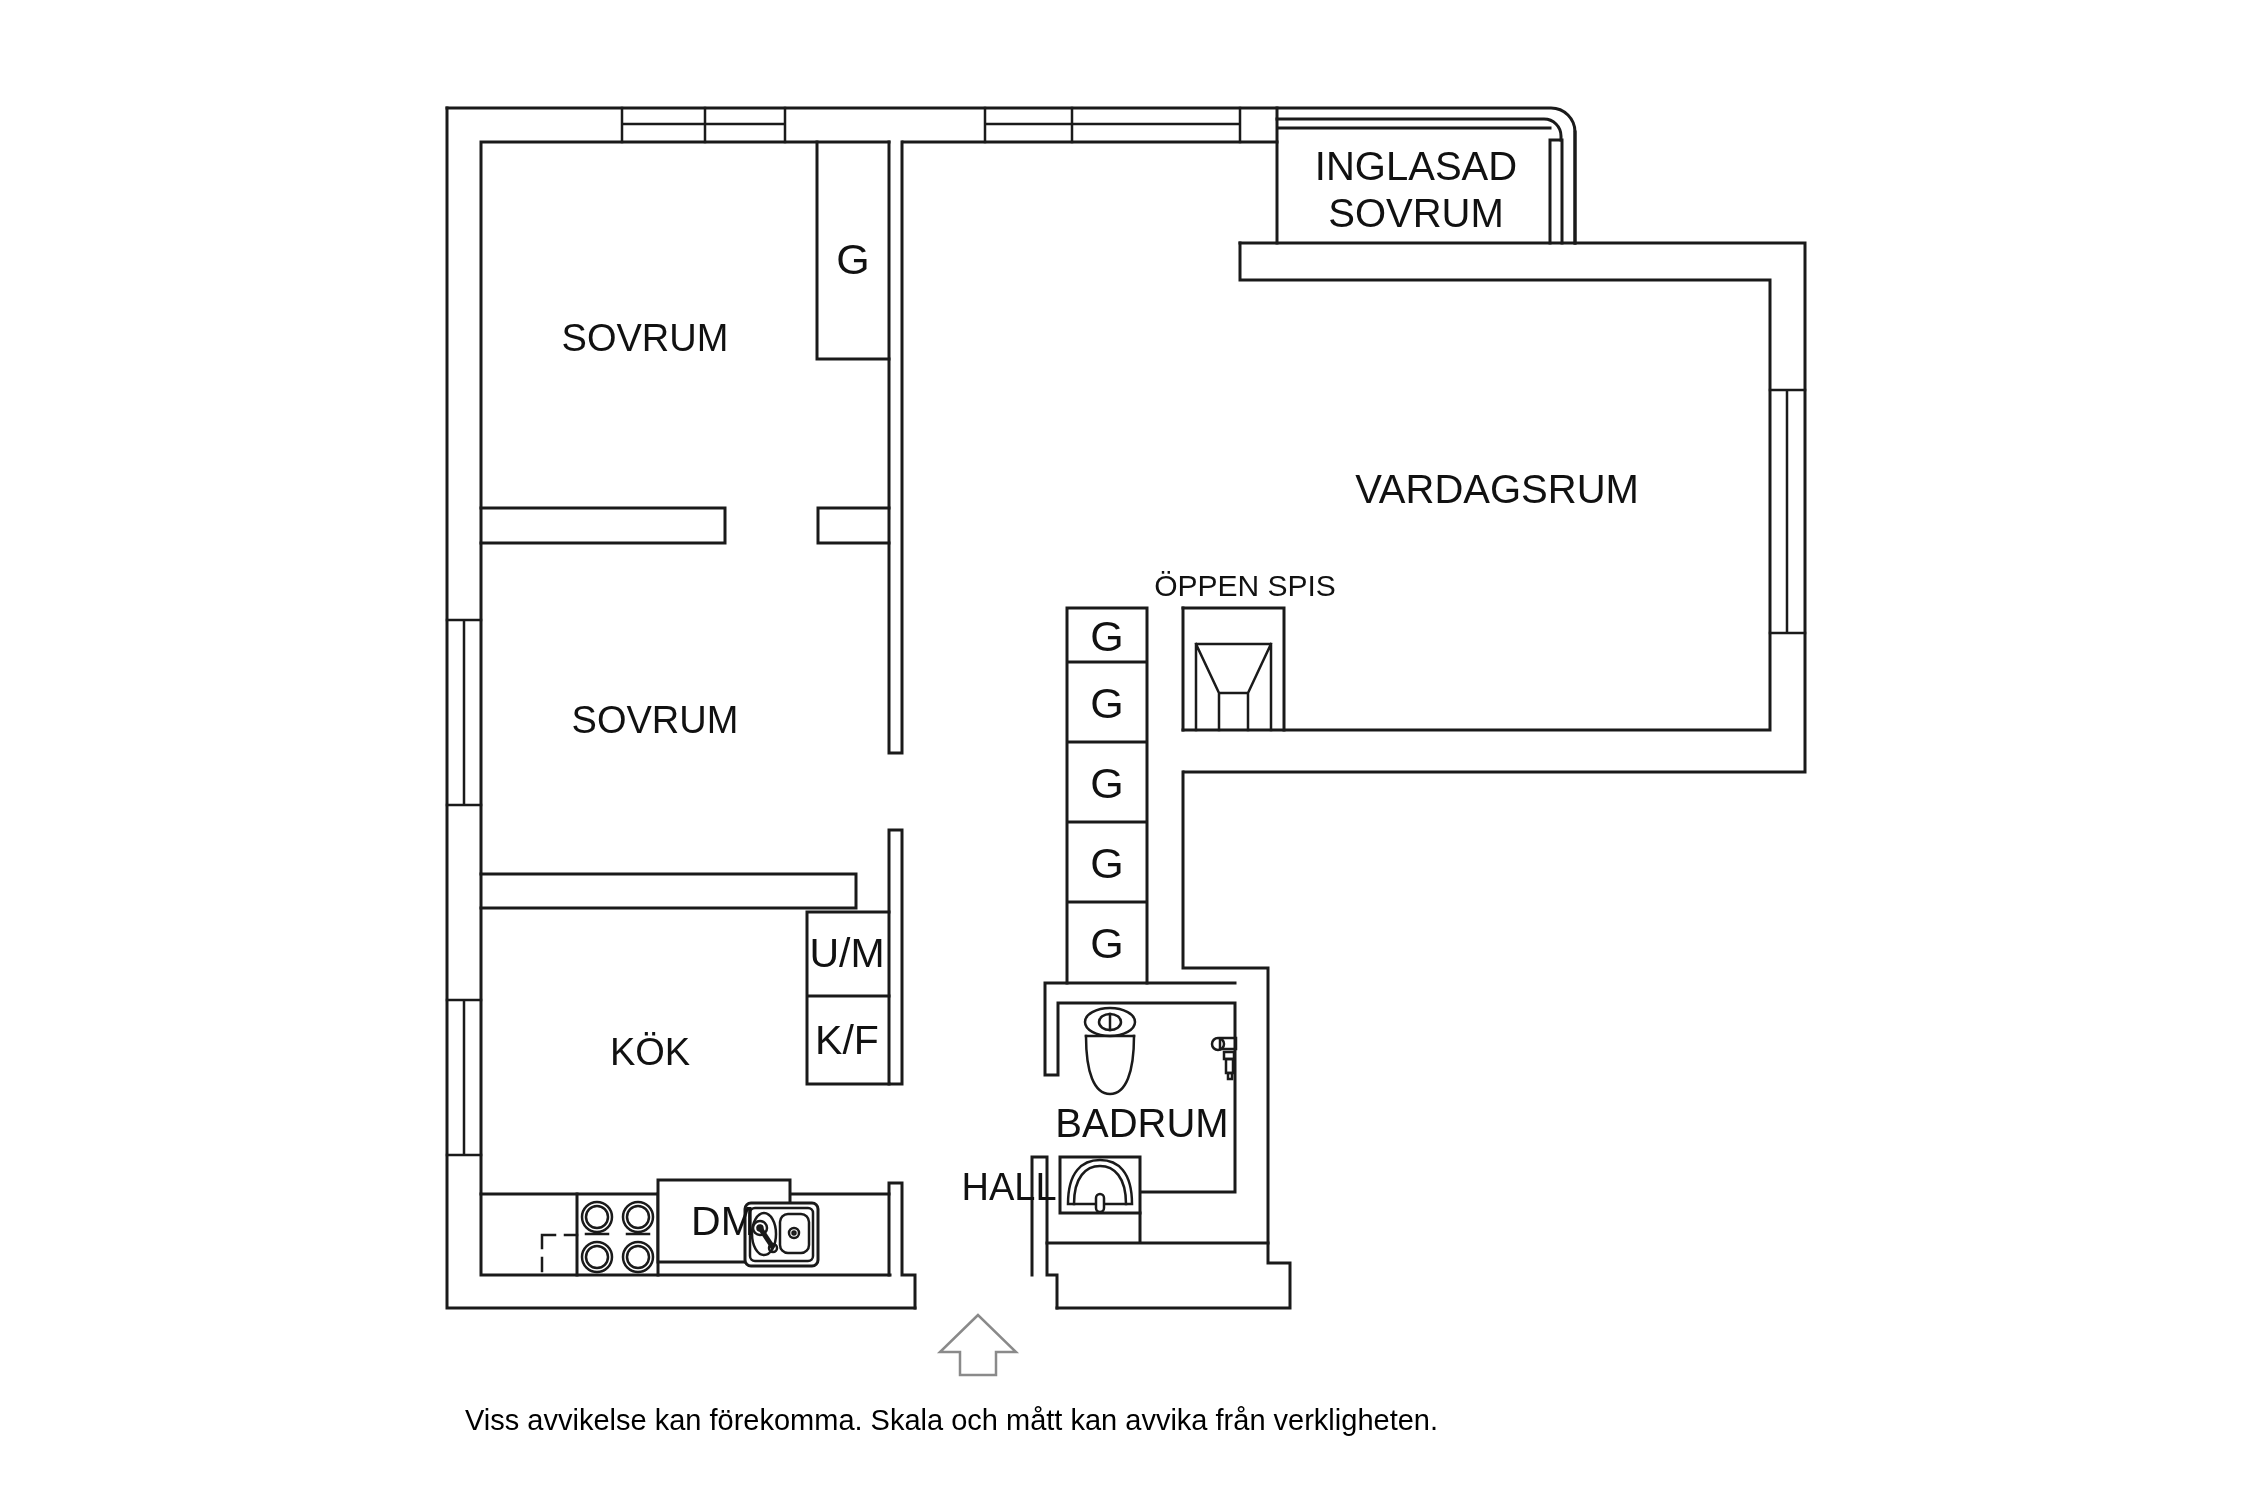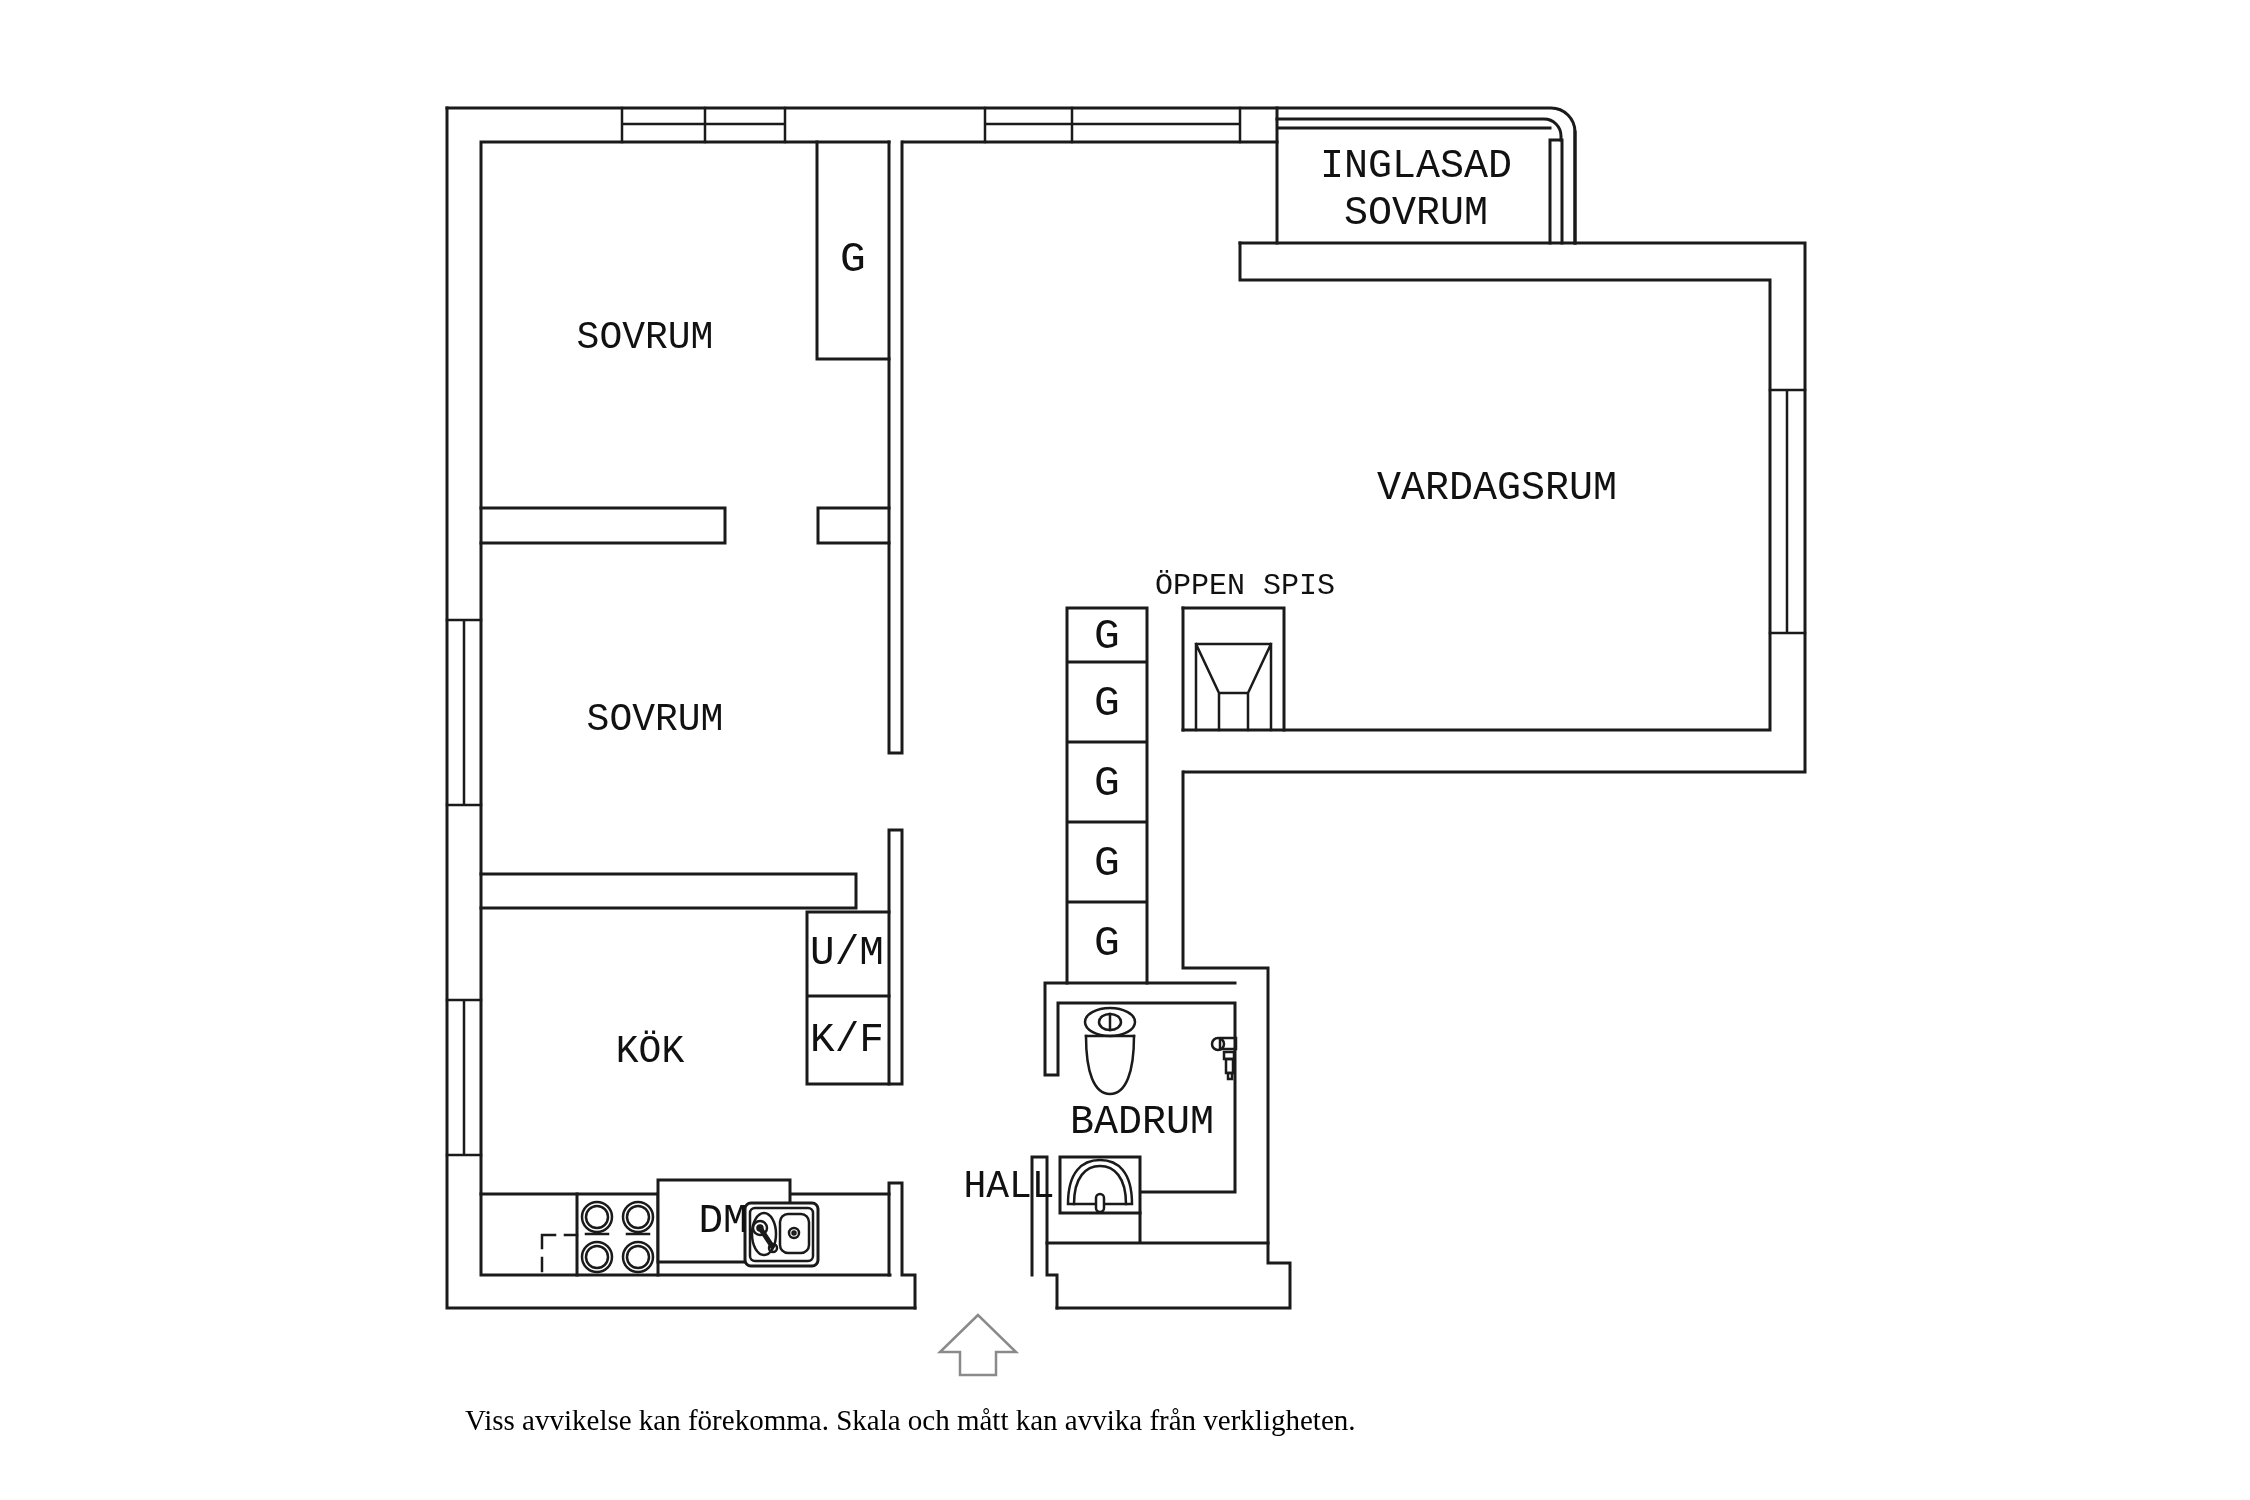--- a/index.html
+++ b/index.html
@@ -1,20 +1,20 @@
 <!DOCTYPE html>
 <html><head>
 <meta charset="utf-8">
 <style>
   html,body{margin:0;padding:0;background:#ffffff;}
   #stage{position:relative;width:2250px;height:1500px;background:#ffffff;overflow:hidden;
          font-family:"Liberation Serif", serif;}
   #plan-svg{position:absolute;left:0;top:0;}
   .pl{position:absolute;transform:translate(-50%,-50%);color:#111;white-space:nowrap;
-      font-family:Liberation Mono, monospace;line-height:1.0;text-align:center;}
+      font-family:Liberation Sans, sans-serif;line-height:1.0;text-align:center;}
   .f-room{font-size:38px;}
   .f-vard{font-size:40px;}
   .f-bad{font-size:40px;text-align:right;}
   .f-balk{font-size:40px;line-height:1.18;}
   .f-spis{font-size:30px;}
   .f-g{font-size:43px;}
   .f-app{font-size:41px;}
   .lbl-sovrum1{left:645px;top:338px;}
   .lbl-sovrum2{left:655px;top:720px;}
   .lbl-kok{left:650px;top:1052px;}
@@ -26,21 +26,21 @@
   .lbl-g1{left:853px;top:259px;}
   .lbl-gc1{left:1107px;top:636px;}
   .lbl-gc2{left:1107px;top:703px;}
   .lbl-gc3{left:1107px;top:783px;}
   .lbl-gc4{left:1107px;top:863px;}
   .lbl-gc5{left:1107px;top:943px;}
   .lbl-um{left:847px;top:953px;}
   .lbl-kf{left:847px;top:1040px;}
   .lbl-dm{left:723px;top:1221px;}
   .disclaimer{position:absolute;left:465px;top:1404px;color:#000;
-      font-family:Liberation Serif, serif;font-size:29px;white-space:nowrap;}
+      font-family:Liberation Sans, sans-serif;font-size:29px;white-space:nowrap;}
 </style>
 </head>
 <body>
 
 <div id="stage">
 
   <svg id="plan-svg" width="2250" height="1500" viewBox="0 0 2250 1500" fill="none" stroke="#1a1a1a" stroke-width="3" stroke-linecap="square" stroke-linejoin="miter">
 
     <g>
       <path d="M447,108 H1551 A24 24 0 0 1 1575,132 V243"></path>

